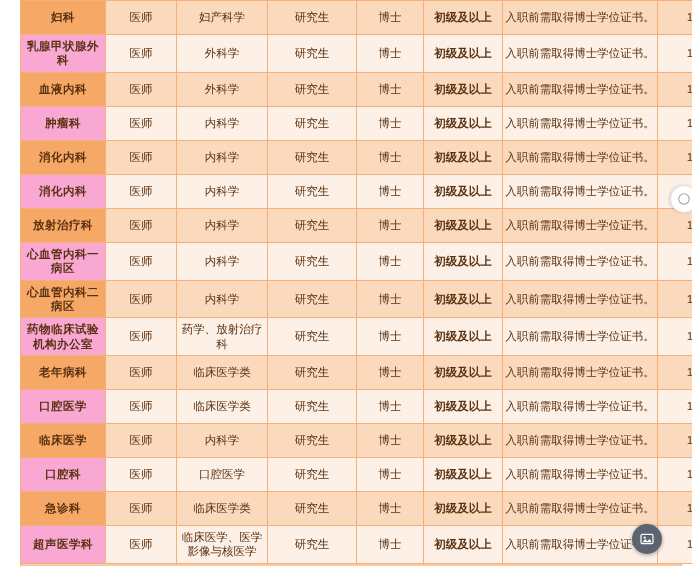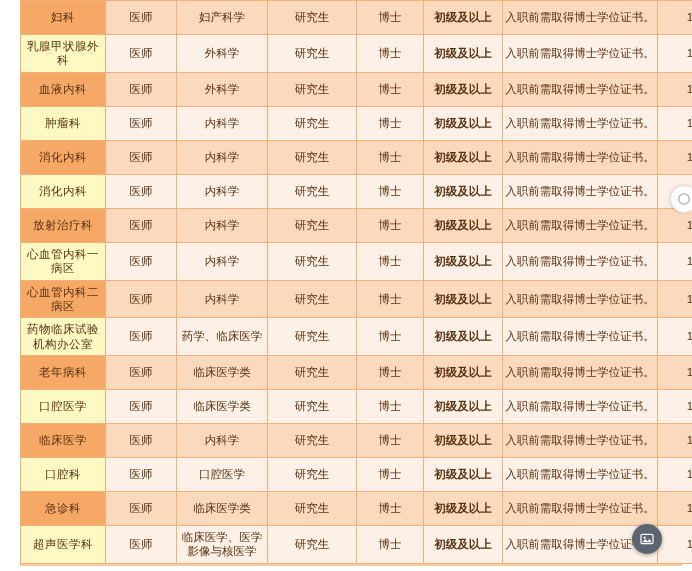--- a/index.html
+++ b/index.html
@@ -41,30 +41,30 @@
   td.c1 { width: 66px; }
   td.c2 { width: 86px; }
   td.c3 { width: 84px; }
   td.c4 { width: 62px; }
   td.c5 { width: 74px; font-weight: bold; }
   td.c6 { width: 150px; }
   td.c7 { width: 60px; }
 
   
   td.dept {
-    font-weight: normal;
+    font-weight: bold;
     color: #7a3205;
     letter-spacing: 0.5px;
   }
 
   
   tr.odd td { background: #fbd9bd; }
   tr.even td { background: #fdf0e6; }
   tr.odd td.dept { background: #f6a866; }
-  tr.even td.dept { background: #fef9c3; }
+  tr.even td.dept { background: #f9a8d4; }
 
   .footer-band {
     position: relative;
     width: 662px;
     height: 38px;
     background: #f7cba6;
     border: 1px solid #f3b07a;
     border-top: none;
     box-sizing: border-box;
     display: flex;
@@ -244,21 +244,21 @@
             <td class="c2">内科学</td>
             <td class="c3">研究生</td>
             <td class="c4">博士</td>
             <td class="c5">初级及以上</td>
             <td class="c6">入职前需取得博士学位证书。</td>
             <td class="c7">1</td>
           </tr>
           <tr class="even">
             <td class="c0 dept">药物临床试验机构办公室</td>
             <td class="c1">医师</td>
-            <td class="c2">药学、临床医学</td>
+            <td class="c2">药学、放射治疗科</td>
             <td class="c3">研究生</td>
             <td class="c4">博士</td>
             <td class="c5">初级及以上</td>
             <td class="c6">入职前需取得博士学位证书。</td>
             <td class="c7">1</td>
           </tr>
           <tr class="odd">
             <td class="c0 dept">老年病科</td>
             <td class="c1">医师</td>
             <td class="c2">临床医学类</td>

